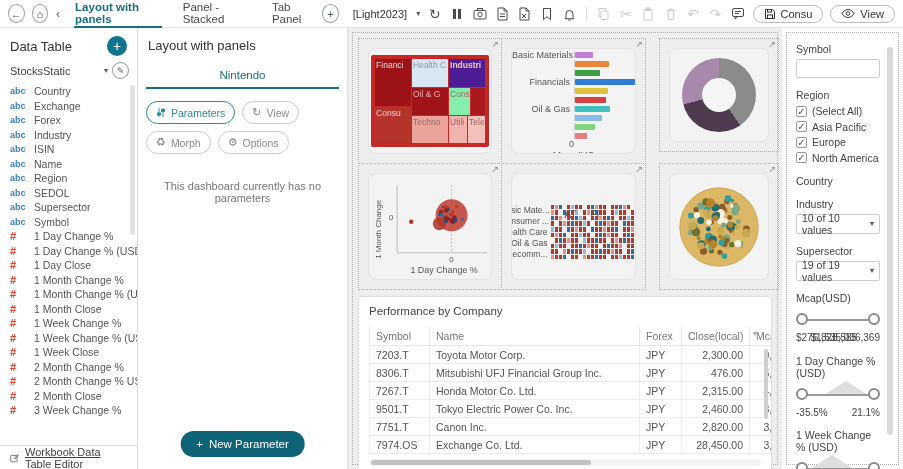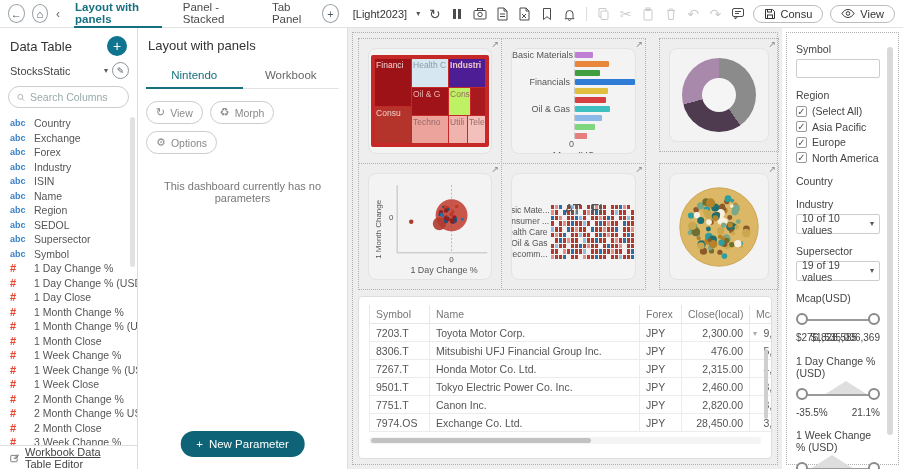--- a/index.html
+++ b/index.html
@@ -104,21 +104,21 @@
 
   
   .donut { width:74px; height:74px; border-radius:50%; position:relative; }
   .donut::after { content:""; position:absolute; left:20px; top:20px; width:34px; height:34px; border-radius:50%; background:#f6f5f5; }
 
   
   .heatmap { display:flex; flex-direction:column; font-size:8.5px; color:#555; }
   .hm-head { display:flex; margin-bottom:2px; }
   .hm-head .hm-lab { width:50px; }
   .hm-cols { position:relative; width:96px; height:10px; }
-  .hm-col-h { position:absolute; top:8px; font-size:14px; color:#555; }
+  .hm-col-h { position:absolute; top:16px; font-size:10px; color:#555; }
   .hm-band { display:flex; align-items:center; margin-bottom:1px; }
   .hm-lab { width:50px; text-align:right; padding-right:3px; white-space:nowrap; overflow:hidden; font-size:8.5px; }
   .hm-rows2 { display:flex; flex-direction:column; gap:1px; }
   .hm-r { display:flex; gap:1px; }
   .hm-c { width:3px; height:4.6px; }
 
   
   .table-wrap { margin-top:6px; flex:1; }
   .table-card { background:#fff; border:1px solid #ddd; border-radius:4px; height:100%; padding:8px 10px 6px 10px; position:relative; overflow:hidden; }
   .tc-title { font-size:11.5px; color:#444; margin-bottom:10px; }
@@ -281,27 +281,20 @@
             <span>+</span>
           </div>
       </div>
       <div class="tbl-select">
         <span class="tbl-name">StocksStatic</span>
         <span class="caret">▾</span>
         <div class="pencil-btn">
             <span>✎</span>
           </div>
       </div>
-      <div class="searchbox">
-        <svg width="11" height="11" viewBox="0 0 11 11" fill="none" stroke="#999">
-            <circle cx="4.6" cy="4.6" r="3.4"></circle>
-            <path d="M7.3 7.3l2.6 2.6"></path>
-          </svg>
-        <input value="" placeholder="Search Columns" style="">
-      </div>
       <div class="col-list">
         <div class="left-scroll"></div>
       <div class="col-row">
             <span class="col-pre abc">abc</span>
             <span class="col-nm">Country</span>
           </div>
           <div class="col-row">
             <span class="col-pre abc">abc</span>
             <span class="col-nm">Exchange</span>
           </div>
@@ -396,23 +389,30 @@
             <path d="M5.5 6.5L10.5 1.5l1 1-5 5z"></path>
           </svg>
         <span>Workbook Data Table Editor</span>
       </div>
     </div>
 
     <div class="params">
       <div class="params-title">Layout with panels</div>
       <div class="ptabs">
         <div class="ptab active">Nintendo</div>
-        <div class="ptab">Workbook</div>
       </div>
       <div class="pbtns">
+        <div class="pbtn active">
+          <svg width="10" height="11" viewBox="0 0 10 11" fill="none" stroke="#2c8a9e">
+              <path d="M3 1v9M7 1v9"></path>
+              <rect x="1.6" y="6" width="2.8" height="2" fill="#2c8a9e"></rect>
+              <rect x="5.6" y="2.5" width="2.8" height="2" fill="#2c8a9e"></rect>
+            </svg>
+          <span>Parameters</span>
+        </div>
         <div class="pbtn">
           <span class="gi">↻</span>
           <span>View</span>
         </div>
         <div class="pbtn">
           <span class="gi">♻</span>
           <span>Morph</span>
         </div>
         <div class="pbtn">
           <span class="gi">⚙</span>
@@ -434,21 +434,21 @@
             <div class="panel">
               <span class="expand">↗</span>
               <div class="card">
                   <div class="treemap" id="treemap">
                     <div class="tm-cell" style="left: 1%; top: 1%; width: 32%; height: 55%; background: rgb(156, 18, 22); color: rgb(240, 212, 212);">Financi</div>
                     <div class="tm-cell" style="left: 1%; top: 57%; width: 32%; height: 42%; background: rgb(180, 52, 44); color: rgb(240, 205, 201);">Consu</div>
                     <div class="tm-cell" style="left: 34%; top: 1%; width: 32%; height: 33%; background: rgb(214, 231, 242); color: rgb(138, 154, 168);">Health C</div>
                     <div class="tm-cell" style="left: 34%; top: 35%; width: 32%; height: 31%; background: rgb(160, 20, 25); color: rgb(230, 180, 176);">Oil &amp; G</div>
                     <div class="tm-cell" style="left: 34%; top: 67%; width: 32%; height: 32%; background: rgb(235, 163, 156); color: rgb(154, 106, 102);">Techno</div>
                     <div class="tm-cell" style="left: 67%; top: 1%; width: 32%; height: 33%; background: #4c1d95; color: rgb(239, 201, 199); font-weight: bold;">Industri</div>
-                    <div class="tm-cell" style="left: 67%; top: 35%; width: 19%; height: 31%; background: #bef264; color: rgb(154, 106, 102);">Cons</div>
+                    <div class="tm-cell" style="left: 67%; top: 35%; width: 19%; height: 31%; background: #86efac; color: rgb(154, 106, 102);">Cons</div>
                     <div class="tm-cell" style="left: 87%; top: 35%; width: 12%; height: 31%; background: rgb(168, 26, 30); color: rgb(255, 255, 255);"></div>
                     <div class="tm-cell" style="left: 67%; top: 67%; width: 16%; height: 32%; background: rgb(240, 179, 173); color: rgb(154, 106, 102);">Utili</div>
                     <div class="tm-cell" style="left: 84%; top: 67%; width: 15%; height: 32%; background: rgb(243, 192, 187); color: rgb(154, 106, 102);">Tele</div>
                   </div>
                 </div>
             </div>
 
             <div class="panel">
               <span class="expand">↗</span>
               <div class="card">
@@ -948,20 +948,21 @@
                     <circle cx="85.47052218431932" cy="61.85315410136714" r="4.801944732666016" fill="#c9a84f" fill-opacity="1"></circle>
                     <circle cx="32.19733380997624" cy="67.75265032786163" r="2.3362098693847657" fill="#b5832a" fill-opacity="1"></circle>
                   </svg>
               </div>
             </div>
           </div>
         </div>
 
         <div class="table-wrap">
           <div class="table-card">
+            <div class="tc-title">Performance by Company</div>
             <table class="perf">
               <colgroup>
                   <col style="width:60px">
                   <col style="width:210px">
                   <col style="width:42px">
                   <col style="width:68px">
                   <col style="width:76px">
                 </colgroup>
               <thead>
                   <tr id="perf-head">

